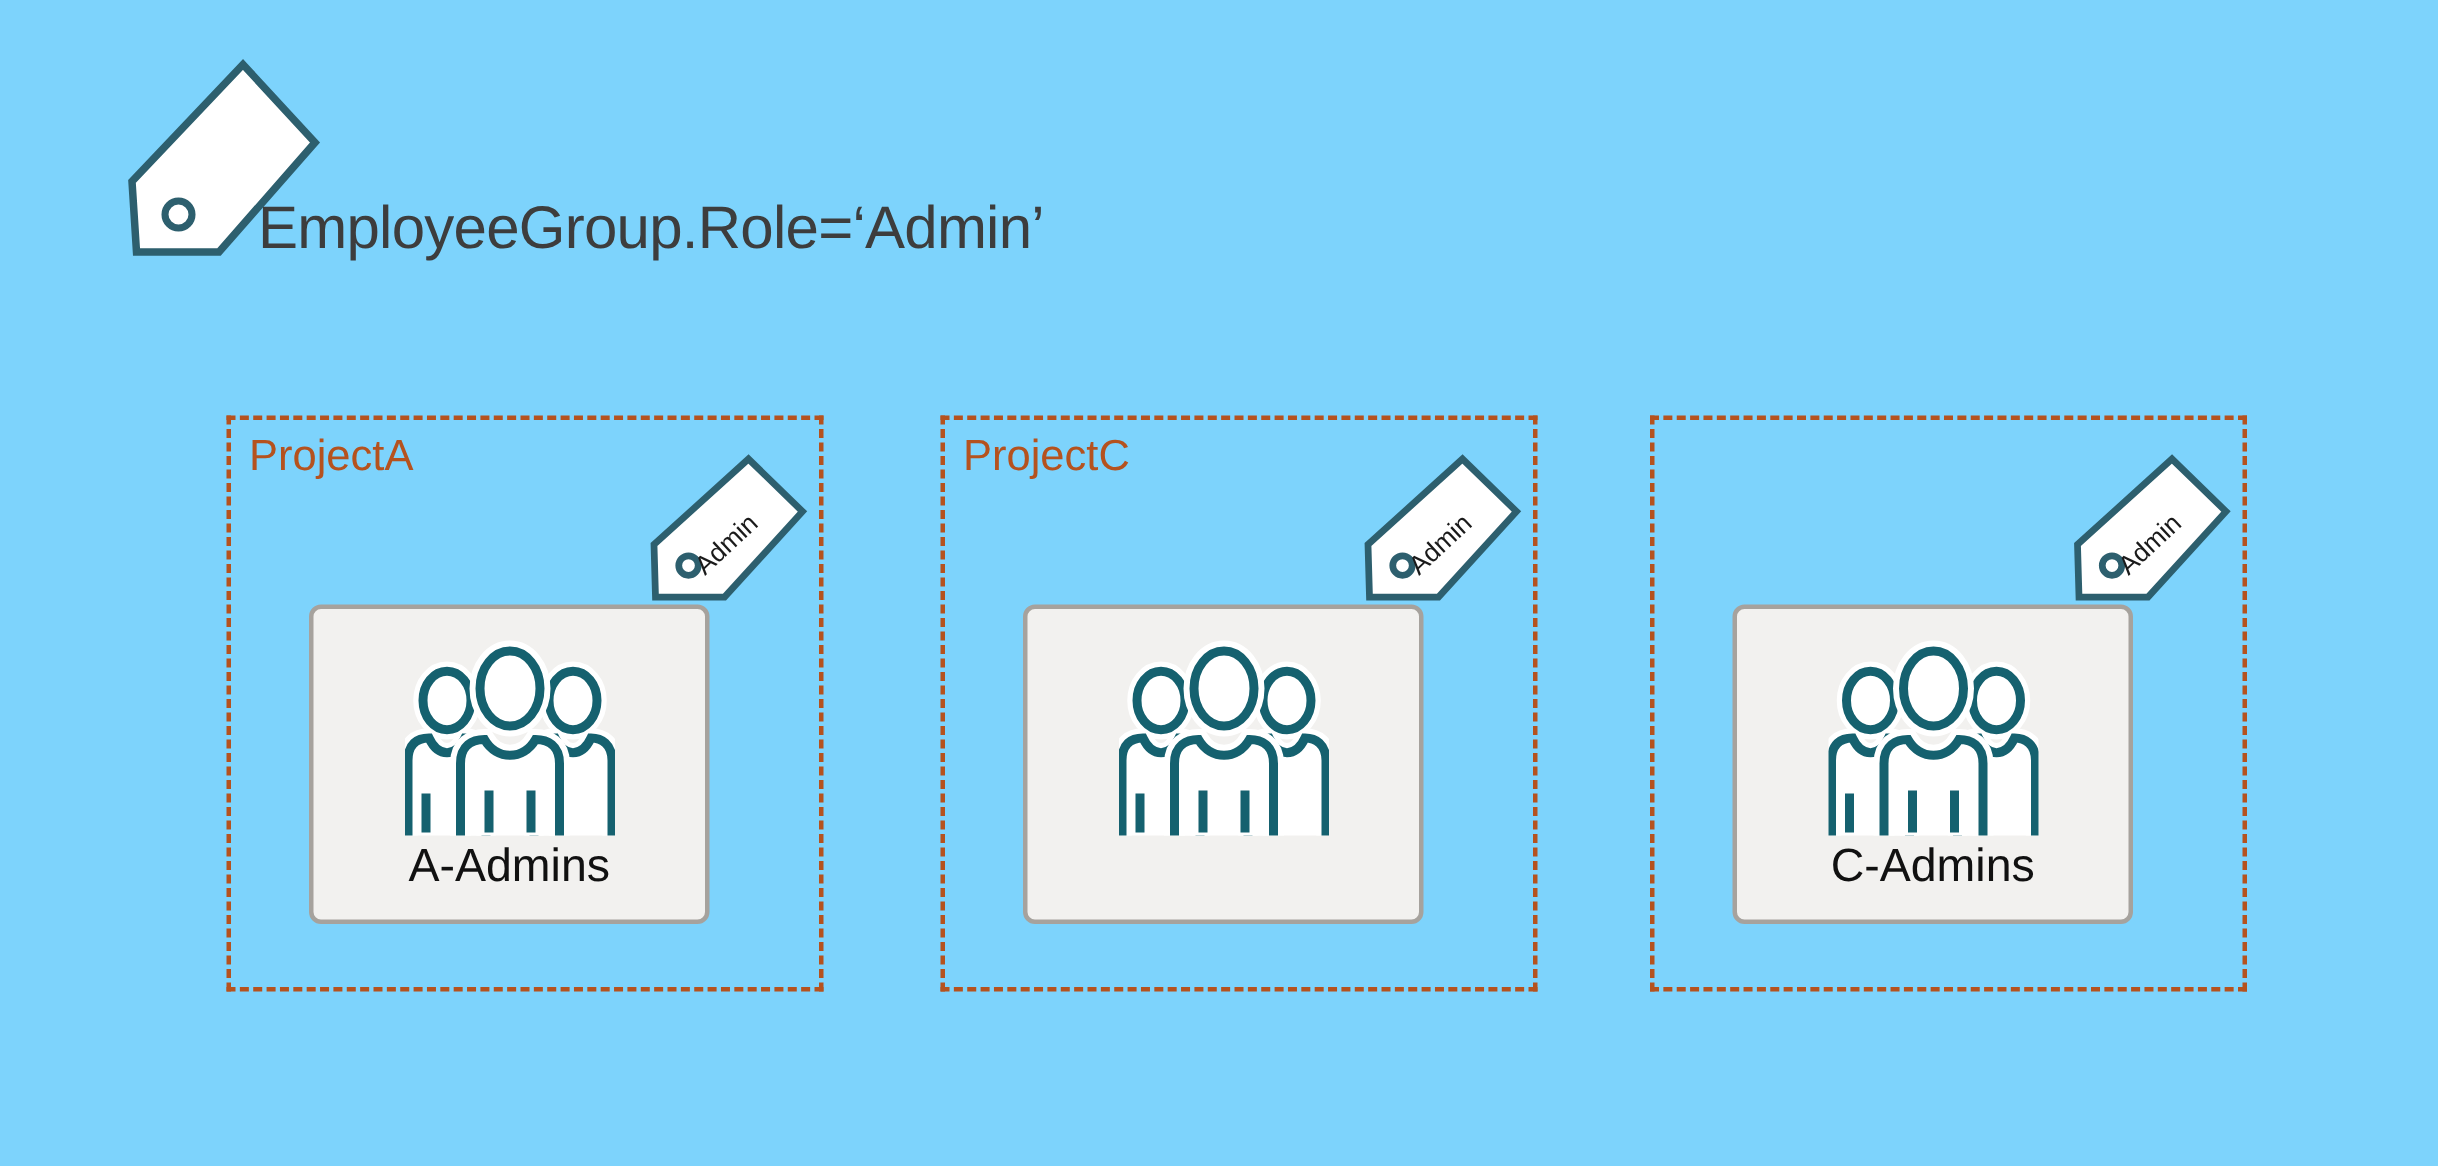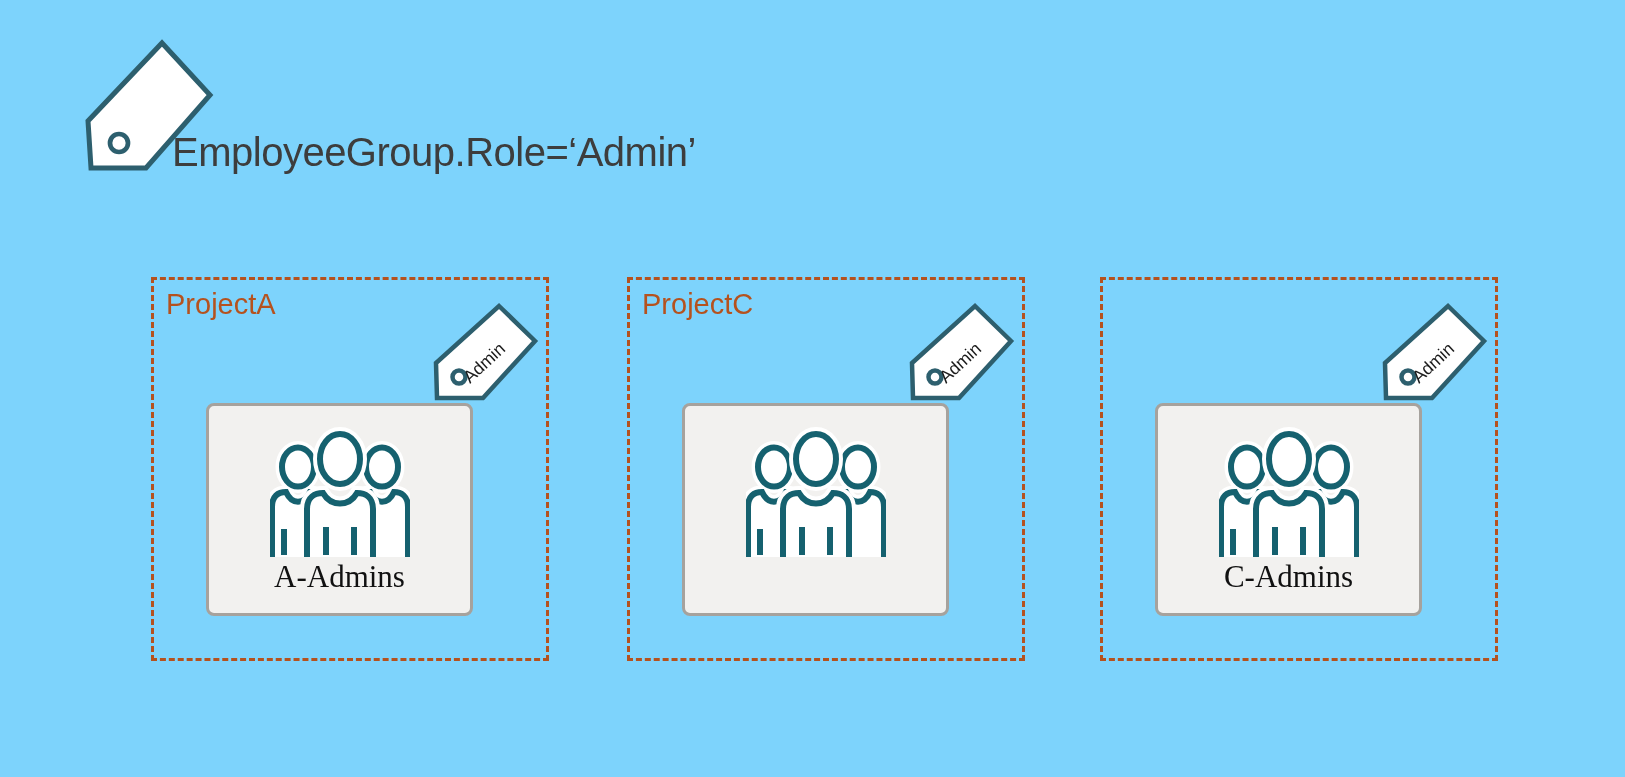--- a/index.html
+++ b/index.html
@@ -15,21 +15,21 @@
   .project.a { left:151px; }
   .project.b { left:627px; }
   .project.c { left:1100px; }
   .project-title { position:absolute; left:12px; top:8px; font-size:29px; color:#b5521e; white-space:nowrap; }
 
   
   .small-tag { position:absolute; left:274px; top:18px; width:112px; height:106px; }
   .small-tag text { font-family:"Liberation Sans","DejaVu Sans",sans-serif; font-size:17.5px; fill:#1a1a1a; }
 
   
-  .group-card { position:absolute; left:52px; top:123px; width:267px; height:213px; background:#f2f1ef; border:3px solid #a6a29d; border-radius:8px; box-sizing:border-box;font-family:Liberation Serif, serif; }
+  .group-card { position:absolute; left:52px; top:123px; width:267px; height:213px; background:#f2f1ef; border:3px solid #a6a29d; border-radius:8px; box-sizing:border-box; }
   .people-icon { position:absolute; left:50%; top:13px; transform:translateX(-50%); width:140px; height:140px; }
   .group-label { position:absolute; left:0; right:0; top:153px; text-align:center; font-size:31px; color:#111111; white-space:nowrap; }
 </style>
 </head>
 <body>
 
 <div class="stage">
 
   <svg class="big-tag" viewBox="0 0 140 142">
     <polygon points="84,10 132,62 68,135 13,135 10,88" fill="#ffffff" stroke="#2d5f6e" stroke-width="5" stroke-linejoin="miter"></polygon>

